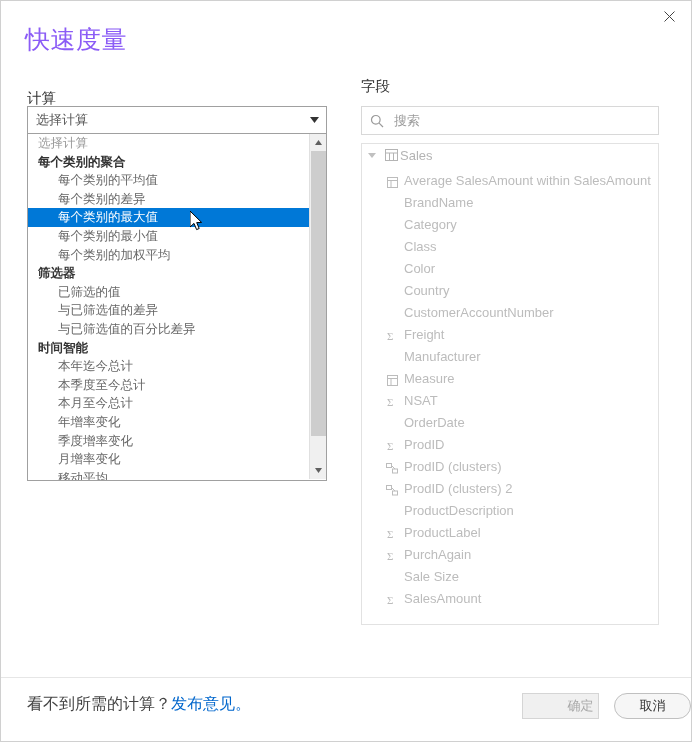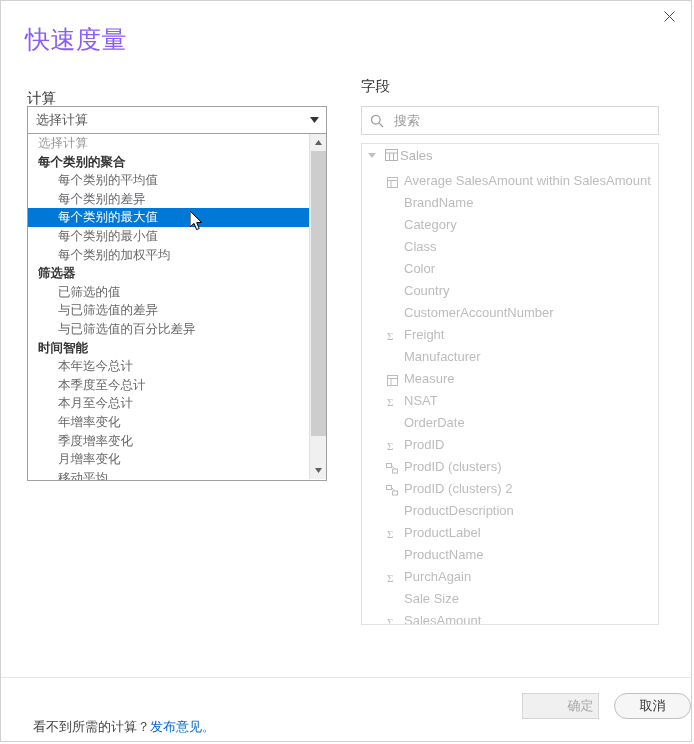--- a/index.html
+++ b/index.html
@@ -238,25 +238,24 @@
   .footer-sep {
     position: absolute;
     left: 0;
     right: 0;
     top: 676px;
     height: 1px;
     background: #e6e6e6;
   }
   .footer-text {
     position: absolute;
-    left: 32px;
+    left: 26px;
     top: 693px;
-    font-size: 13px;
+    font-size: 16px;
     color: #444444;
-    margin-top: 24px;
   }
   .footer-link { color: #0066cc; cursor: pointer; text-decoration: none; }
 
   .btn {
     position: absolute;
     top: 692px;
     width: 77px;
     height: 26px;
     box-sizing: border-box;
     font-size: 13px;
@@ -480,24 +479,20 @@
         </div>
         <div class="field-row">
           <span class="fi">
             <svg width="11" height="11" viewBox="0 0 11 11">
               <text x="0" y="9" font-size="11" font-family="Liberation Serif, serif" fill="#bcbcbc">Σ</text>
             </svg>
           </span>
           <span class="flabel">ProductLabel</span>
         </div>
         <div class="field-row">
-          <span class="fi"></span>
-          <span class="flabel">ProductName</span>
-        </div>
-        <div class="field-row">
           <span class="fi">
             <svg width="11" height="11" viewBox="0 0 11 11">
               <text x="0" y="9" font-size="11" font-family="Liberation Serif, serif" fill="#bcbcbc">Σ</text>
             </svg>
           </span>
           <span class="flabel">PurchAgain</span>
         </div>
         <div class="field-row">
           <span class="fi"></span>
           <span class="flabel">Sale Size</span>

